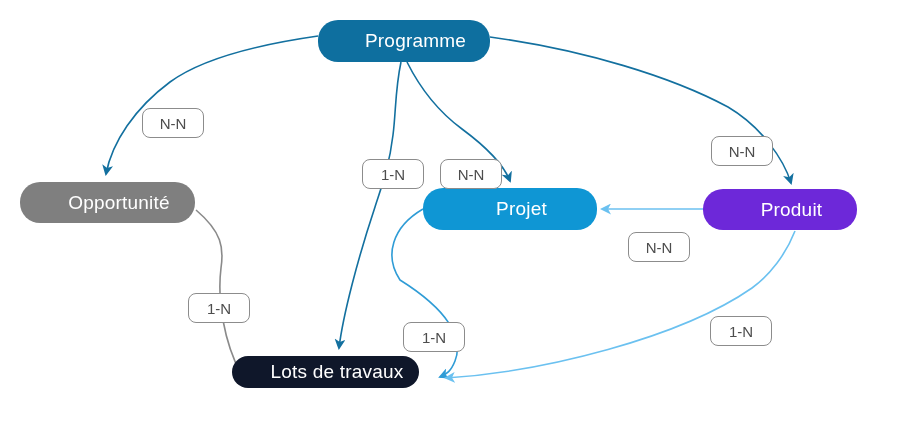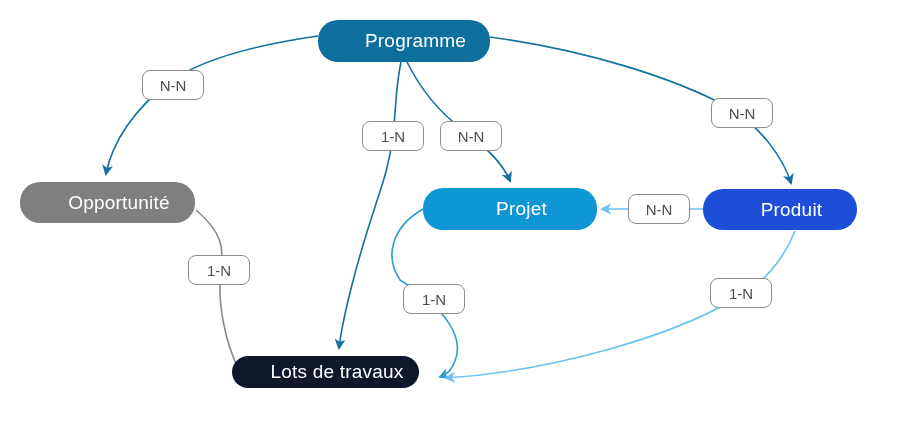--- a/index.html
+++ b/index.html
@@ -10,26 +10,26 @@
   .wires{position:absolute;left:0;top:0;width:898px;height:421px;}
   .node{
     position:absolute;display:flex;align-items:center;justify-content:center;
     color:#ffffff;font-size:19px;border-radius:20px;letter-spacing:.2px;
     box-sizing:border-box;
     padding-left:23px;
   }
   .node-programme   {left:318px;top:20px; width:172px;height:42px;background:#0e6f9f;}
   .node-opportunite {left:20px; top:182px;width:175px;height:41px;background:#7f7f7f;}
   .node-projet      {left:423px;top:188px;width:174px;height:42px;background:#0f96d4;}
-  .node-produit     {left:703px;top:189px;width:154px;height:41px;background:#1d4ed8;}
+  .node-produit     {left:703px;top:189px;width:154px;height:41px;background:#6d28d9;}
   .node-lots        {left:232px;top:356px;width:187px;height:32px;background:#0f172a;}
   .edge-label{
     position:absolute;width:62px;height:30px;box-sizing:border-box;
     background:#ffffff;border:1px solid #8c8c8c;border-radius:8px;
-    color:#4d4d4d;font-size:15px;display:flex;align-items:center;justify-content:center;
+    color:#4d4d4d;font-size:15px;display:flex;align-items:center;justify-content:center;margin-top:38px;
   }
   .lbl-prog-opp     {left:142px;top:70px;}
   .lbl-prog-lots    {left:362px;top:121px;}
   .lbl-prog-projet  {left:440px;top:121px;}
   .lbl-prog-produit {left:711px;top:98px;}
   .lbl-produit-projet{left:628px;top:194px;}
   .lbl-opp-lots     {left:188px;top:255px;}
   .lbl-projet-lots  {left:403px;top:284px;}
   .lbl-produit-lots {left:710px;top:278px;}
 </style>

